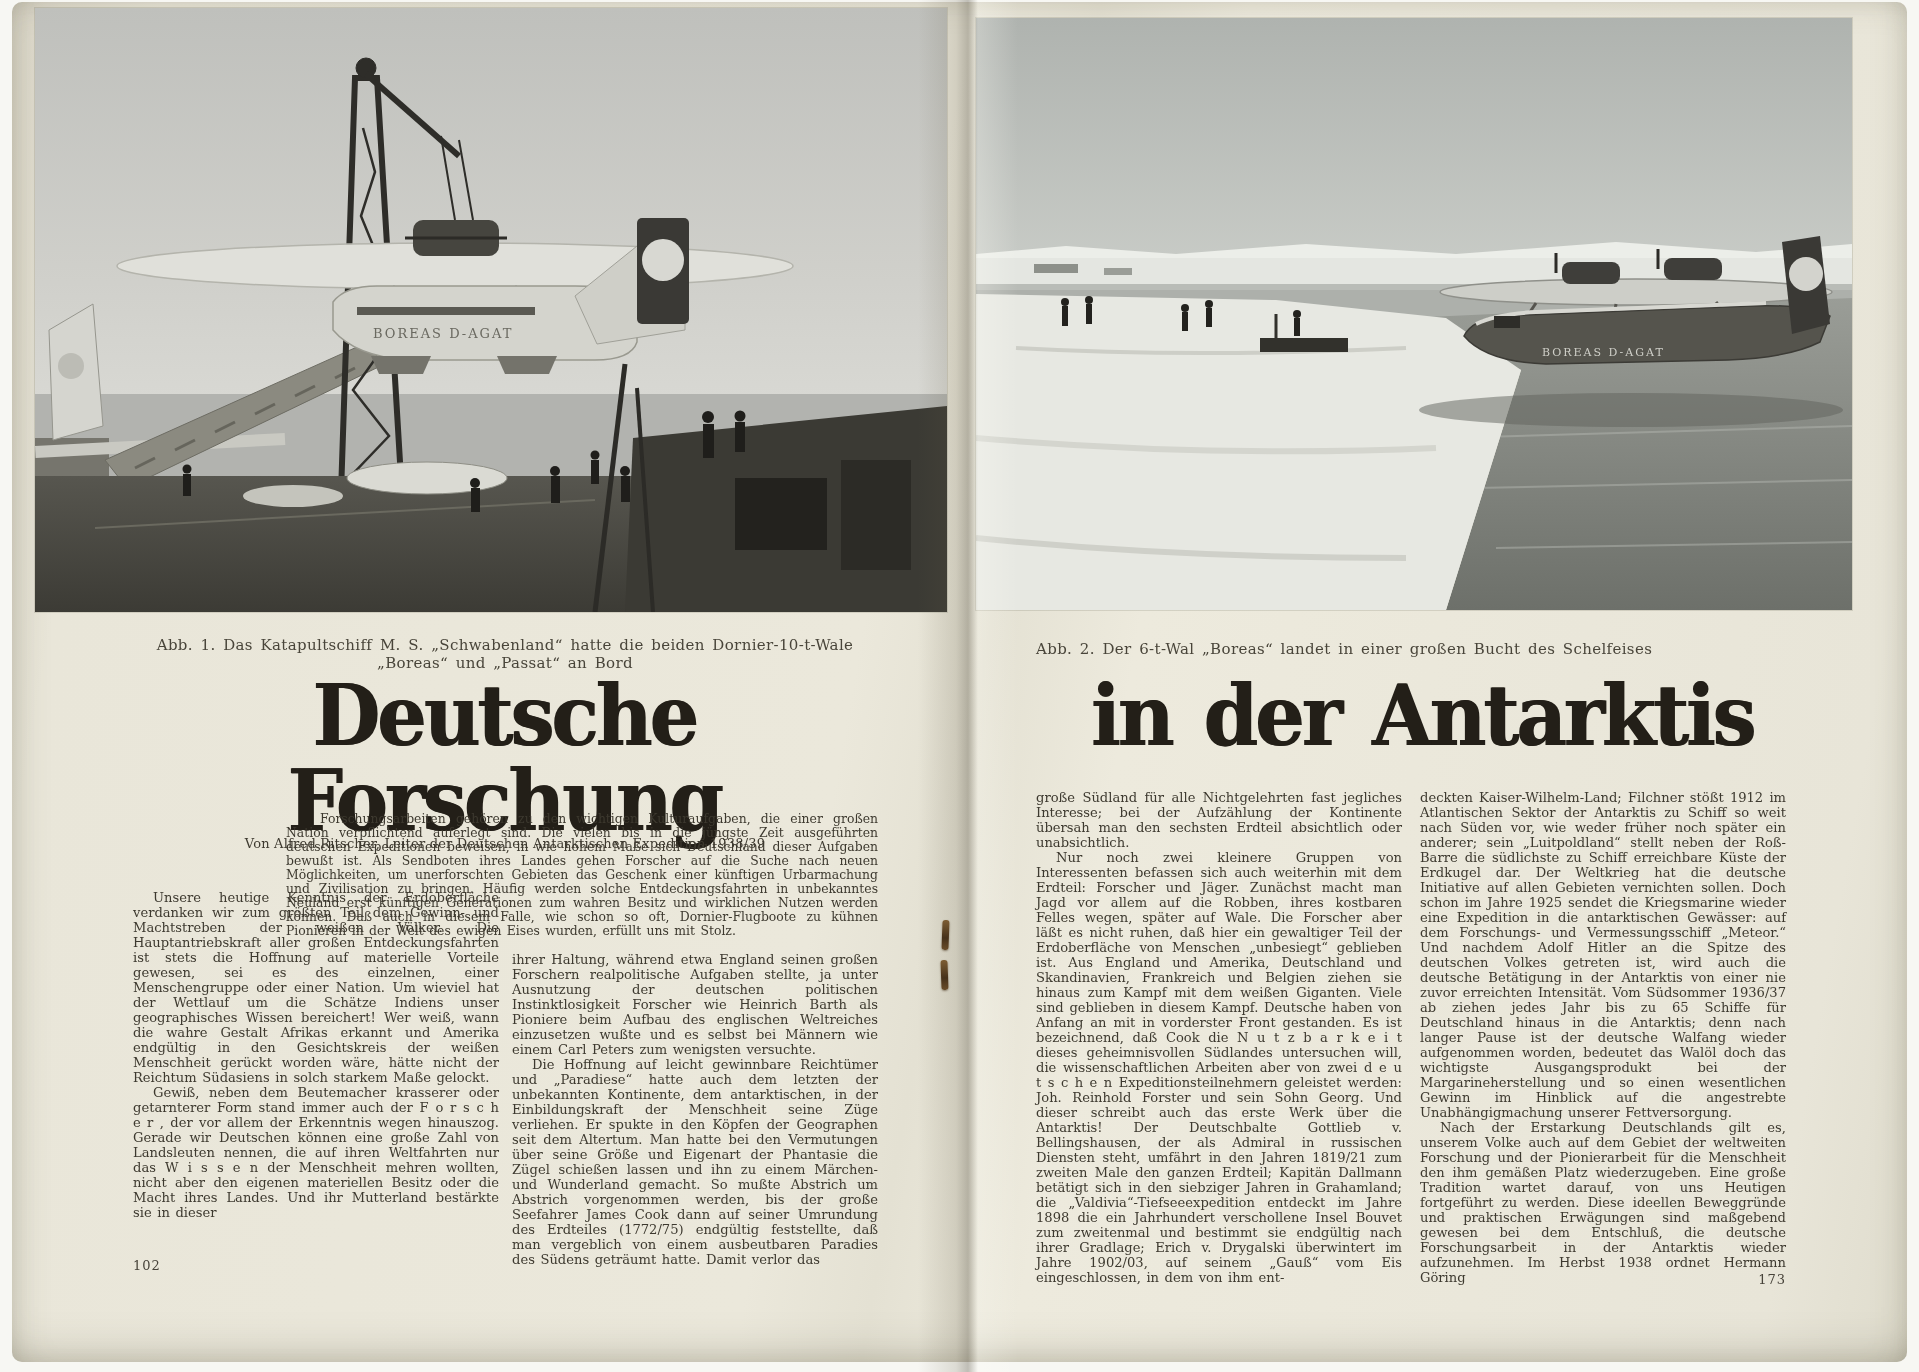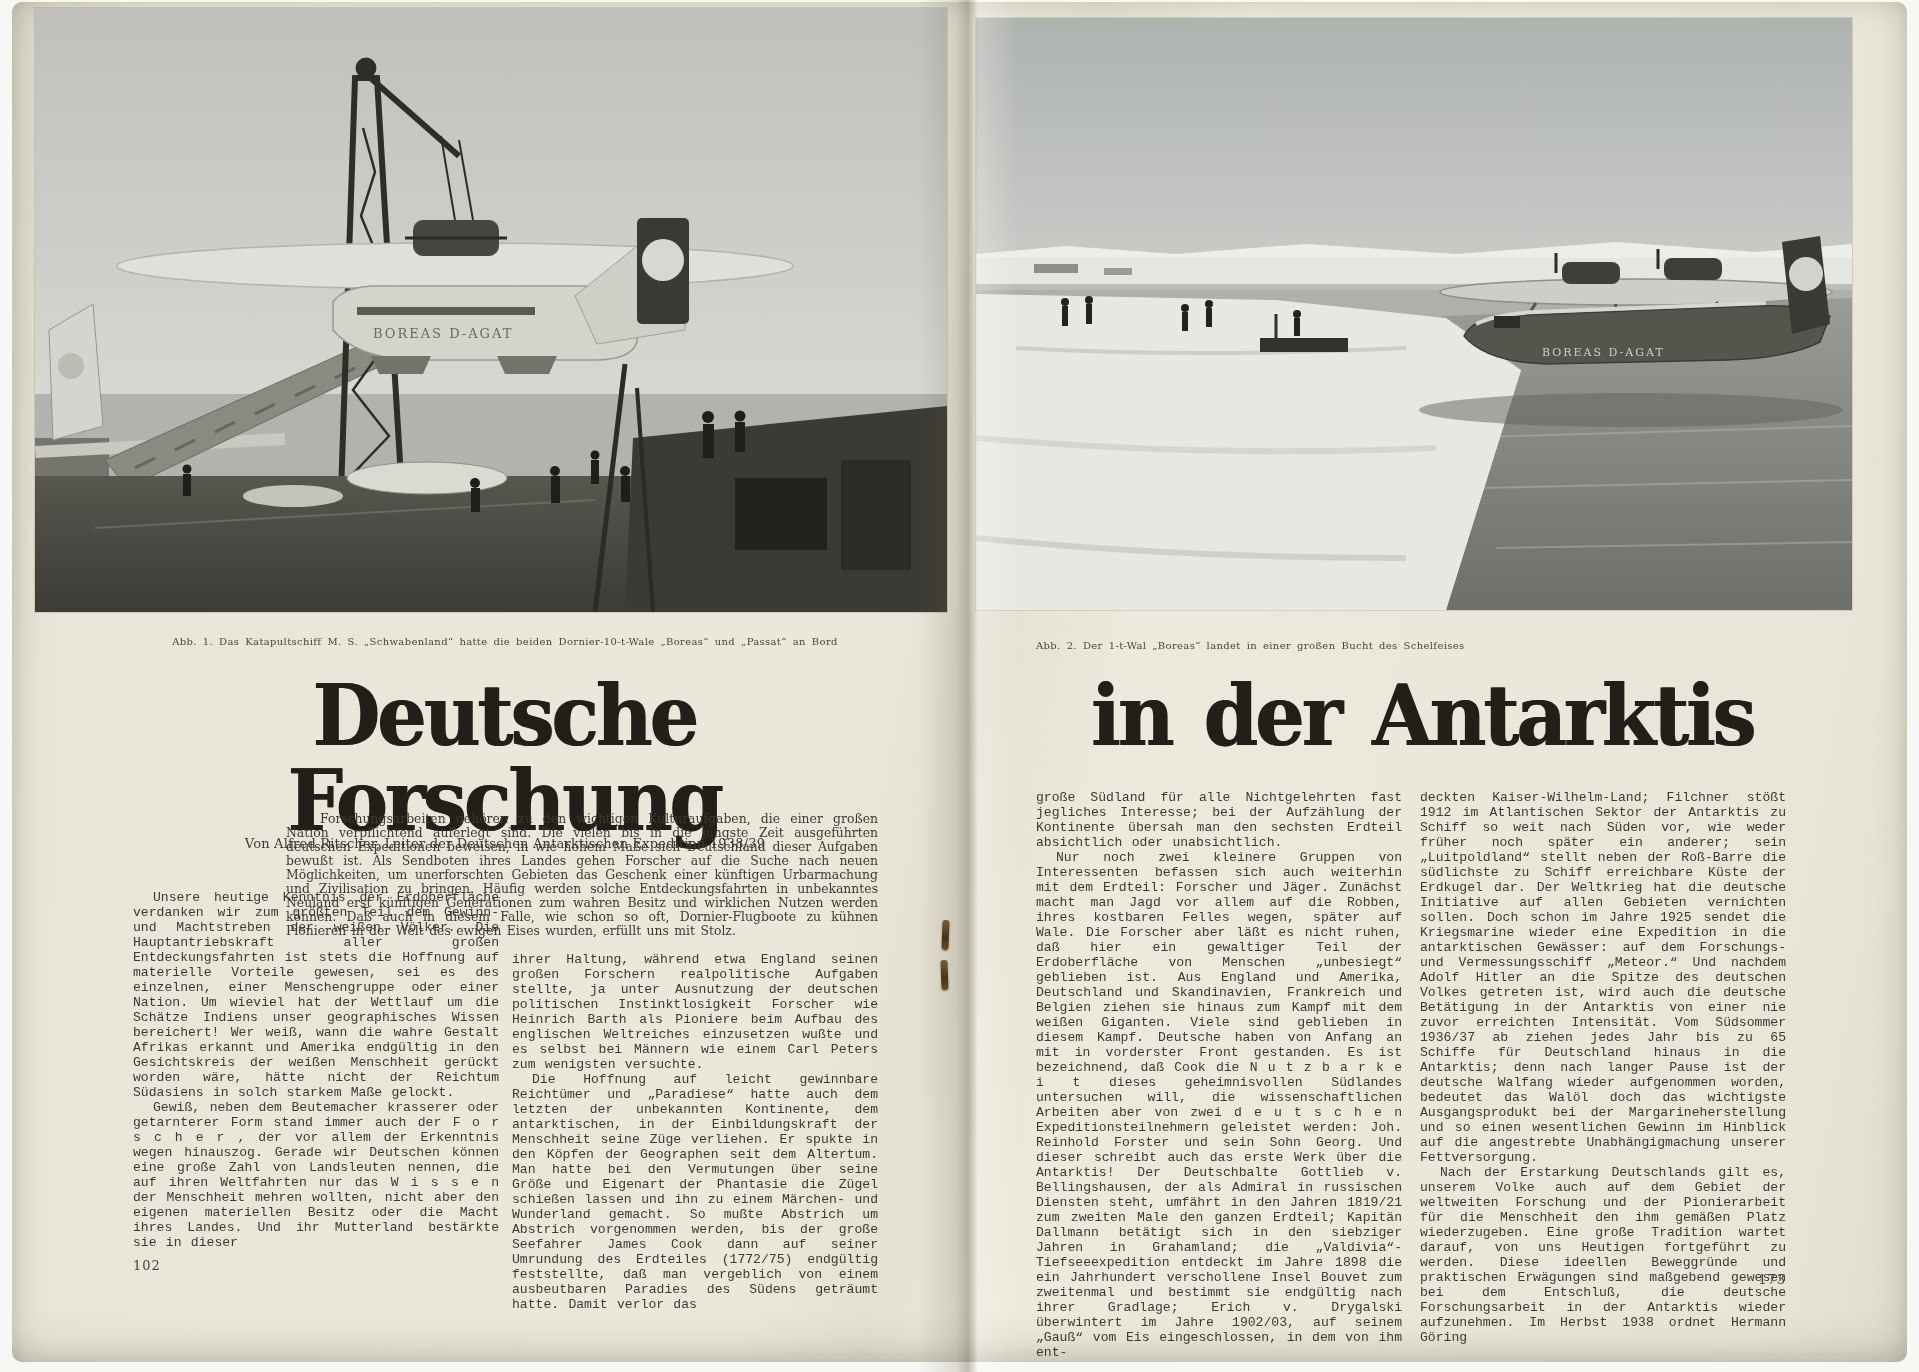--- a/index.html
+++ b/index.html
@@ -22,21 +22,21 @@
     position:absolute;left:918px;top:0;width:100px;height:1372px;pointer-events:none;
     background:linear-gradient(90deg,rgba(99,92,70,0) 0%,rgba(99,92,70,.18) 38%,rgba(62,56,40,.30) 50%,rgba(255,255,248,.28) 60%,rgba(99,92,70,0) 100%);
   }
   .staple{
     position:absolute;width:7px;height:30px;border-radius:3px;
     background:linear-gradient(180deg,#7d5d34,#46311a 60%,#6a4c28);
     box-shadow:0 1px 2px rgba(60,40,15,.5);
   }
   .photo{position:absolute;display:block;box-shadow:0 0 0 1px rgba(70,65,50,.15);}
   .caption{
-    position:absolute;font-size:10px;color:#49453a;letter-spacing:.35px;word-spacing:2.5px;
+    position:absolute;font-size:15px;color:#49453a;letter-spacing:.35px;word-spacing:2.5px;
   }
   .headline{
     position:absolute;text-align:center;color:#231f18;font-weight:bold;
     font-size:78px;line-height:1;letter-spacing:-3px;word-spacing:8px;
     transform:scaleY(1.08);transform-origin:top center;
     text-shadow:1px 0 0 #231f18;
   }
   .byline{
     position:absolute;left:110px;top:836px;width:790px;text-align:center;
     font-size:13px;color:#3e3a30;letter-spacing:.2px;
@@ -44,21 +44,21 @@
   .intro{
     position:absolute;left:286px;top:812px;width:592px;
     font-size:12.4px;line-height:14px;text-align:justify;color:#3d392f;
     word-spacing:1.5px;
   }
   .intro p{margin:0;text-indent:34px;}
   .col{
     position:absolute;width:366px;font-size:13.1px;line-height:15px;
     text-align:justify;color:#3d392f;word-spacing:1.4px;
   }
-  .col p{margin:0;font-family:Liberation Mono, monospace;}
+  .col p{margin:0;}
   .col p.indent{text-indent:20px;}
   .pagenum{position:absolute;font-size:13px;color:#47433a;letter-spacing:1px;}
   .caption-center{text-align:center;}
 </style>
 </head>
 <body>
 
 <div class="paper"></div>
 
 <svg class="photo" style="left:35px;top:8px;" width="912" height="604" viewBox="0 0 912 604">
@@ -208,21 +208,21 @@
     <rect x="230" y="290" width="6" height="19"></rect>
       <circle cx="233" cy="286" r="4"></circle>
     <rect x="318" y="300" width="6" height="18"></rect>
       <circle cx="321" cy="296" r="4"></circle>
     <rect x="284" y="320" width="88" height="14" fill="#32312c"></rect>
     <line x1="300" y1="320" x2="300" y2="296" stroke="#32312c" stroke-width="3"></line>
   </g>
 </svg>
 
 <div class="caption caption-center" style="left:133px;top:636px;width:744px;">Abb. 1. Das Katapultschiff M. S. „Schwabenland“ hatte die beiden Dornier-10-t-Wale „Boreas“ und „Passat“ an Bord</div>
-<div class="caption" style="left:1036px;top:640px;width:780px;">Abb. 2. Der 1-t-Wal „Boreas“ landet in einer großen Bucht des Schelfeises</div>
+<div class="caption" style="left:1036px;top:640px;width:780px;">Abb. 2. Der 6-t-Wal „Boreas“ landet in einer großen Bucht des Schelfeises</div>
 
 <h1 class="headline" style="left:108px;top:674px;width:792px;margin:0;">Deutsche Forschung</h1>
 <h1 class="headline" style="left:1022px;top:674px;width:800px;margin:0;">in der Antarktis</h1>
 
 <div class="byline">Von Alfred Ritscher, Leiter der Deutschen Antarktischen Expedition 1938/39</div>
 <div class="intro">
   <p>Forschungsarbeiten gehören zu den wichtigen Kulturaufgaben, die einer großen Nation verpflichtend auferlegt sind. Die vielen bis in die jüngste Zeit ausgeführten deutschen Expeditionen beweisen, in wie hohem Maße sich Deutschland dieser Aufgaben bewußt ist. Als Sendboten ihres Landes gehen Forscher auf die Suche nach neuen Möglichkeiten, um unerforschten Gebieten das Geschenk einer künftigen Urbarmachung und Zivilisation zu bringen. Häufig werden solche Entdeckungsfahrten in unbekanntes Neuland erst künftigen Generationen zum wahren Besitz und wirklichen Nutzen werden können. Daß auch in diesem Falle, wie schon so oft, Dornier-Flugboote zu kühnen Pionieren in der Welt des ewigen Eises wurden, erfüllt uns mit Stolz.</p>
 </div>
 
 <div class="col" style="left:133px;top:890px;height:322px;">

